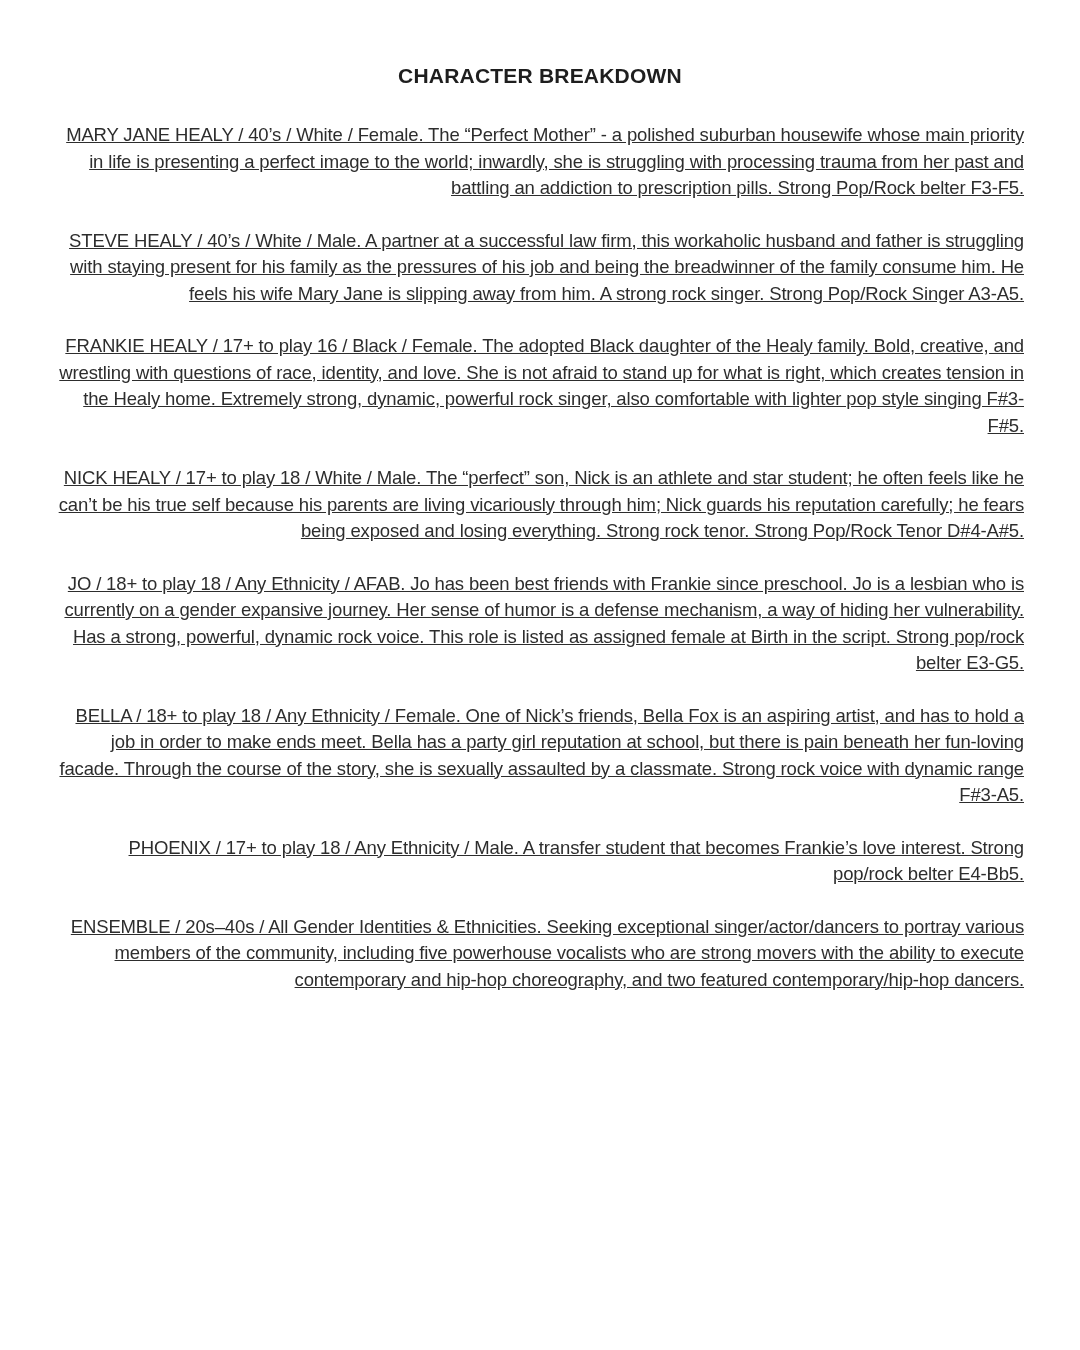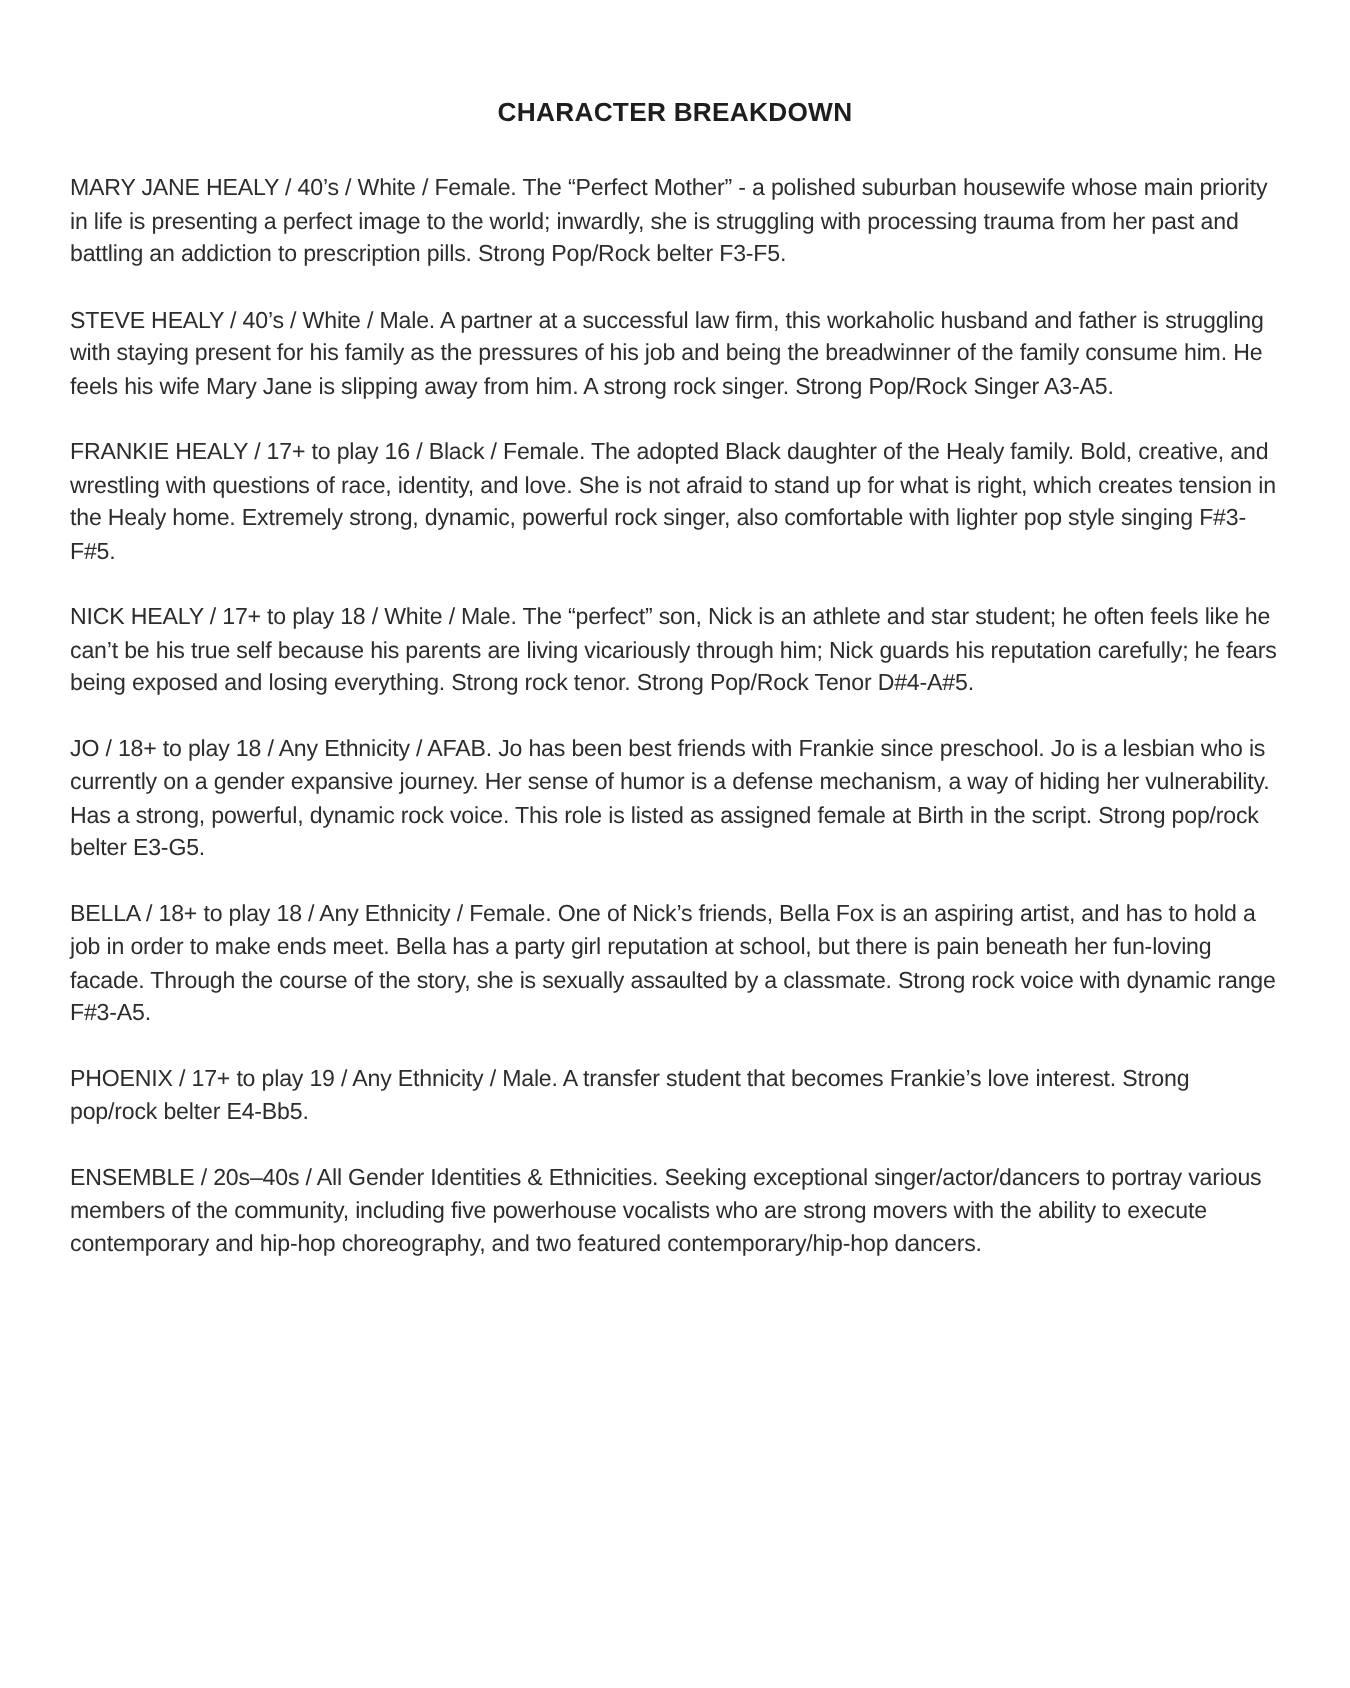--- a/index.html
+++ b/index.html
@@ -14,47 +14,48 @@
     box-sizing: border-box;
     padding-top: 64px;
     font-family: "Liberation Sans", sans-serif;
   }
   .doc-title {
     text-align: center;
     font-size: 21px;
     font-weight: bold;
     color: #1e1e1e;
     letter-spacing: 0.2px;
-    margin: 15px auto 34px auto;
+    margin: 0 auto 34px auto;
   }
   .char-paragraph {
     max-width: 968px;
     margin: 12px auto 26px auto;
-    text-align: left;
+    text-align: right;
     font-size: 18.5px;
     line-height: 26.5px;
     color: #2d2d2d;
     letter-spacing: -0.15px;
+    text-decoration: underline;
   }
 </style>
 </head>
 <body>
 
 <div class="page">
   <h1 class="doc-title">CHARACTER BREAKDOWN</h1>
 
   <p class="char-paragraph">MARY JANE HEALY / 40’s / White / Female. The “Perfect Mother” - a polished suburban housewife whose main priority in life is presenting a perfect image to the world; inwardly, she is struggling with processing trauma from her past and battling an addiction to prescription pills. Strong Pop/Rock belter F3-F5.</p>
 
   <p class="char-paragraph">STEVE HEALY / 40’s / White / Male. A partner at a successful law firm, this workaholic husband and father is struggling with staying present for his family as the pressures of his job and being the breadwinner of the family consume him. He feels his wife Mary Jane is slipping away from him. A strong rock singer. Strong Pop/Rock Singer A3-A5.</p>
 
   <p class="char-paragraph">FRANKIE HEALY / 17+ to play 16 / Black / Female. The adopted Black daughter of the Healy family. Bold, creative, and wrestling with questions of race, identity, and love. She is not afraid to stand up for what is right, which creates tension in the Healy home. Extremely strong, dynamic, powerful rock singer, also comfortable with lighter pop style singing F#3-F#5.</p>
 
   <p class="char-paragraph">NICK HEALY / 17+ to play 18 / White / Male. The “perfect” son, Nick is an athlete and star student; he often feels like he can’t be his true self because his parents are living vicariously through him; Nick guards his reputation carefully; he fears being exposed and losing everything. Strong rock tenor. Strong Pop/Rock Tenor D#4-A#5.</p>
 
   <p class="char-paragraph">JO / 18+ to play 18 / Any Ethnicity / AFAB. Jo has been best friends with Frankie since preschool. Jo is a lesbian who is currently on a gender expansive journey. Her sense of humor is a defense mechanism, a way of hiding her vulnerability. Has a strong, powerful, dynamic rock voice. This role is listed as assigned female at Birth in the script. Strong pop/rock belter E3-G5.</p>
 
   <p class="char-paragraph">BELLA / 18+ to play 18 / Any Ethnicity / Female. One of Nick’s friends, Bella Fox is an aspiring artist, and has to hold a job in order to make ends meet. Bella has a party girl reputation at school, but there is pain beneath her fun-loving facade. Through the course of the story, she is sexually assaulted by a classmate. Strong rock voice with dynamic range F#3-A5.</p>
 
-  <p class="char-paragraph">PHOENIX / 17+ to play 19 / Any Ethnicity / Male. A transfer student that becomes Frankie’s love interest. Strong pop/rock belter E4-Bb5.</p>
+  <p class="char-paragraph">PHOENIX / 17+ to play 18 / Any Ethnicity / Male. A transfer student that becomes Frankie’s love interest. Strong pop/rock belter E4-Bb5.</p>
 
 
   <p class="char-paragraph">ENSEMBLE / 20s–40s / All Gender Identities &amp; Ethnicities. Seeking exceptional singer/actor/dancers to portray various members of the community, including five powerhouse vocalists who are strong movers with the ability to execute contemporary and hip-hop choreography, and two featured contemporary/hip-hop dancers.</p>
 </div>
 
 </body></html>

